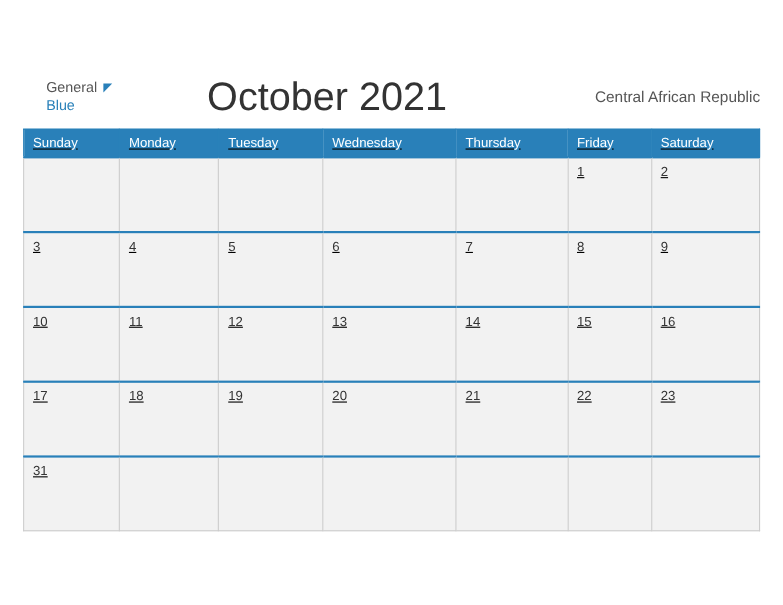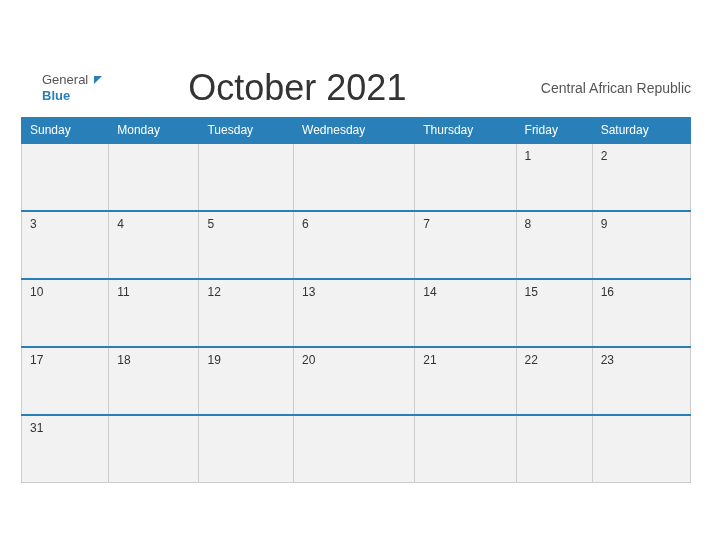--- a/index.html
+++ b/index.html
@@ -30,21 +30,21 @@
       line-height: 1.2;
       margin-left: 21px;
     }
     .logo-general {
       color: #555;
       font-size: 13px;
     }
     .logo-blue {
       color: #2980b9;
       font-size: 13px;
-      font-weight: bold;
+      font-weight: normal;
     }
     .logo-icon {
       width: 0;
       height: 0;
       border-left: 8px solid #2980b9;
       border-bottom: 8px solid transparent;
       display: inline-block;
       margin-left: 2px;
       margin-top: 2px;
     }
@@ -58,20 +58,21 @@
     .calendar-country {
       font-size: 14px;
       color: #555;
       text-align: right;
       min-width: 130px;
       margin-left: 48px;
     }
     .calendar-grid {
       width: 100%;
       border-collapse: collapse;
+      text-decoration: underline;
     }
     .calendar-grid th {
       background: #2980b9;
       color: #fff;
       font-size: 12px;
       font-weight: normal;
       padding: 5px 8px;
       text-align: left;
       border: 1px solid #2980b9;
     }

